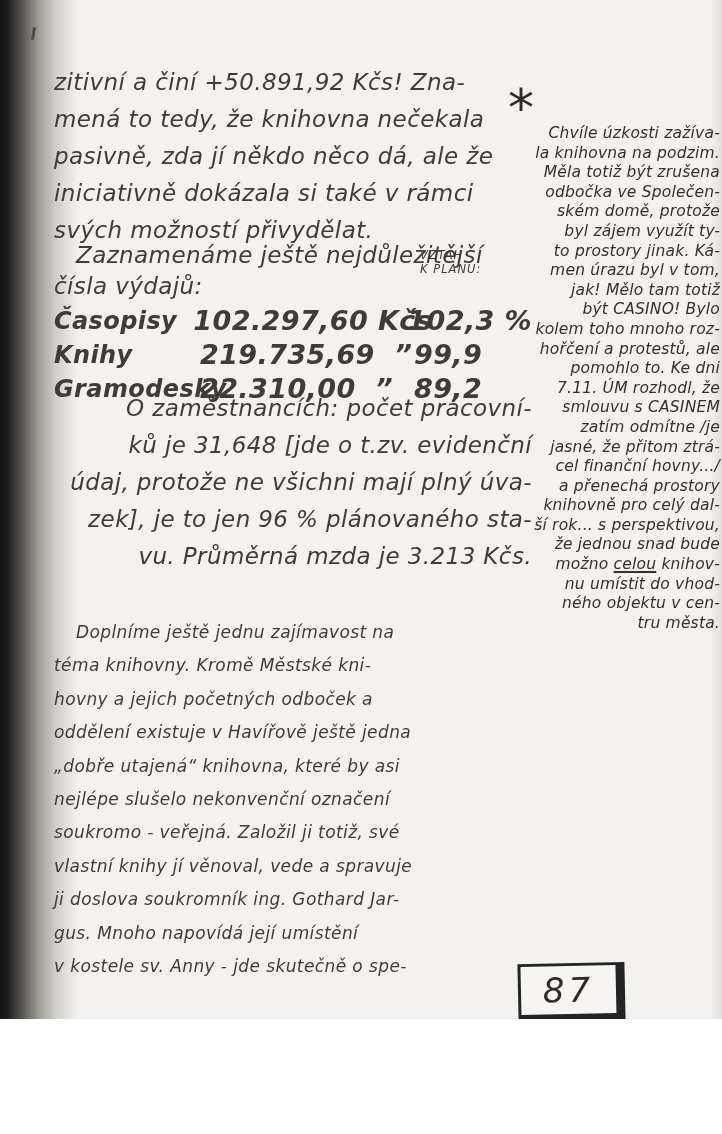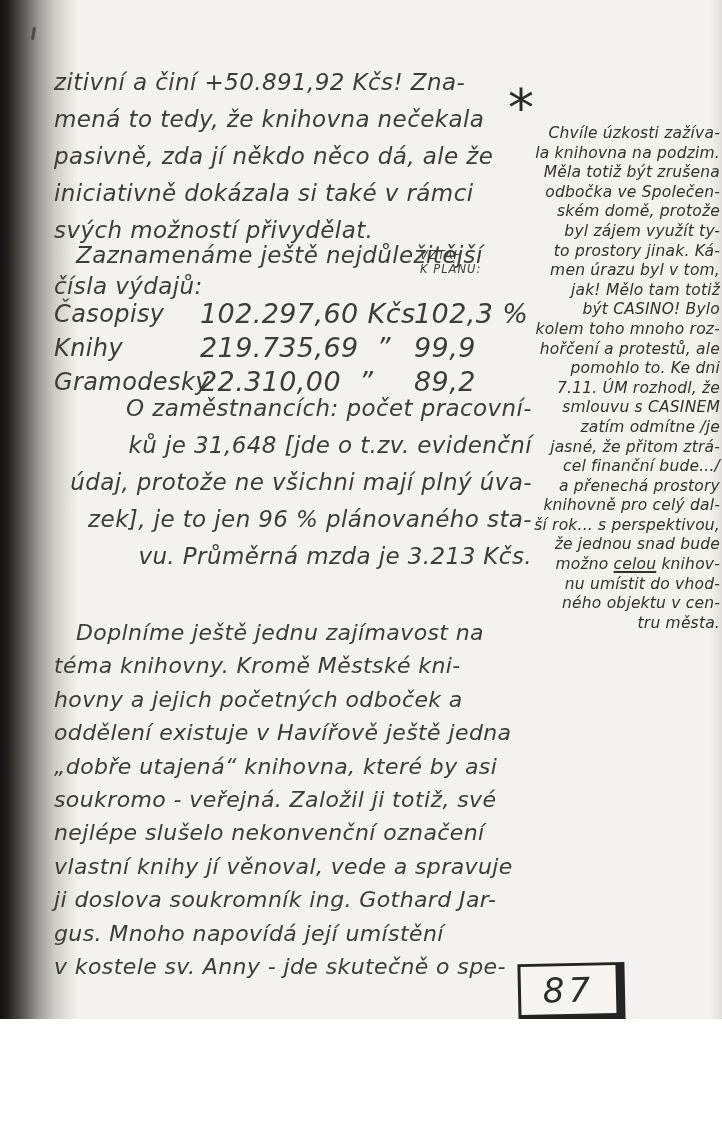--- a/index.html
+++ b/index.html
@@ -26,29 +26,29 @@
   .line{white-space:pre;}
 
   .main-col{position:absolute;left:54px;top:64px;width:478px;height:960px;}
   .block{position:absolute;left:0;right:0;}
   .para1{top:0;}
   .para2{top:176px;}
   .para1 .line,.para3 .line{font-size:23px;line-height:37px;}
   .para2 .line{font-size:23px;line-height:31px;}
   .theader{top:184px;left:366px;right:auto;}
   .theader .line{font-size:11.5px;line-height:14px;letter-spacing:1px;font-style:italic;}
-  .ttable{top:233px;}
+  .ttable{top:240px;font-weight:bold;}
   .trow{display:flex;height:34px;line-height:34px;}
   .trow span{display:block;white-space:pre;}
   .trow .c0{width:146px;font-size:24px;}
   .trow .c1{width:214px;font-size:27px;}
   .trow .c2{flex:1;font-size:27px;}
   .para3{top:326px;text-align:right;}
   .para4{top:552px;}
-  .para4 .line{font-size:22px;line-height:33.4px;}
+  .para4 .line{font-size:17px;line-height:33.4px;}
   .para2 .line:first-child,.para3 .line:first-child,.para4 .line:first-child{padding-left:22px;}
 
   .margin-col{position:absolute;left:506px;top:94px;width:214px;color:#34312a;}
   .asterisk{
     position:absolute;top:-12px;left:2px;font-size:52px;line-height:52px;
     font-style:normal;color:#2c2a25;
   }
   .margin-lines{position:absolute;top:30px;left:0;right:0;}
   .margin-lines .line{font-size:15.5px;line-height:19.6px;letter-spacing:0.2px;font-style:italic;text-align:right;}
   .underline{text-decoration:underline;text-underline-offset:2px;text-decoration-thickness:1.5px;}
@@ -114,22 +114,22 @@
         <div class="line">zek], je to jen 96 % plánovaného sta-</div>
         <div class="line">vu. Průměrná mzda je 3.213 Kčs.</div>
       </div>
 
     <div class="block para4">
         <div class="line">Doplníme ještě jednu zajímavost na</div>
         <div class="line">téma knihovny. Kromě Městské kni-</div>
         <div class="line">hovny a jejich početných odboček a</div>
         <div class="line">oddělení existuje v Havířově ještě jedna</div>
         <div class="line">„dobře utajená“ knihovna, které by asi</div>
+        <div class="line">nejlépe slušelo nekonvenční označení</div>
         <div class="line">soukromo - veřejná. Založil ji totiž, své</div>
-        <div class="line">nejlépe slušelo nekonvenční označení</div>
         <div class="line">vlastní knihy jí věnoval, vede a spravuje</div>
         <div class="line">ji doslova soukromník ing. Gothard Jar-</div>
         <div class="line">gus. Mnoho napovídá její umístění</div>
         <div class="line">v kostele sv. Anny - jde skutečně o spe-</div>
       </div>
   </div>
 
   <div class="margin-col hand">
     <div class="asterisk">*</div>
     <div class="margin-lines">
@@ -143,21 +143,21 @@
         <div class="line">men úrazu byl v tom,</div>
         <div class="line">jak! Mělo tam totiž</div>
         <div class="line">být CASINO! Bylo</div>
         <div class="line">kolem toho mnoho roz-</div>
         <div class="line">hořčení a protestů, ale</div>
         <div class="line">pomohlo to. Ke dni</div>
         <div class="line">7.11. ÚM rozhodl, že</div>
         <div class="line">smlouvu s CASINEM</div>
         <div class="line">zatím odmítne /je</div>
         <div class="line">jasné, že přitom ztrá-</div>
-        <div class="line">cel finanční bude.../</div>
+        <div class="line">cel finanční hovny.../</div>
         <div class="line">a přenechá prostory</div>
         <div class="line">knihovně pro celý dal-</div>
         <div class="line">ší rok... s perspektivou,</div>
         <div class="line">že jednou snad bude</div>
         <div class="line"><span>možno </span><span class="underline">celou</span><span> knihov-</span></div>
         <div class="line">nu umístit do vhod-</div>
         <div class="line">ného objektu v cen-</div>
         <div class="line">tru města.</div>
       </div>
   </div>

